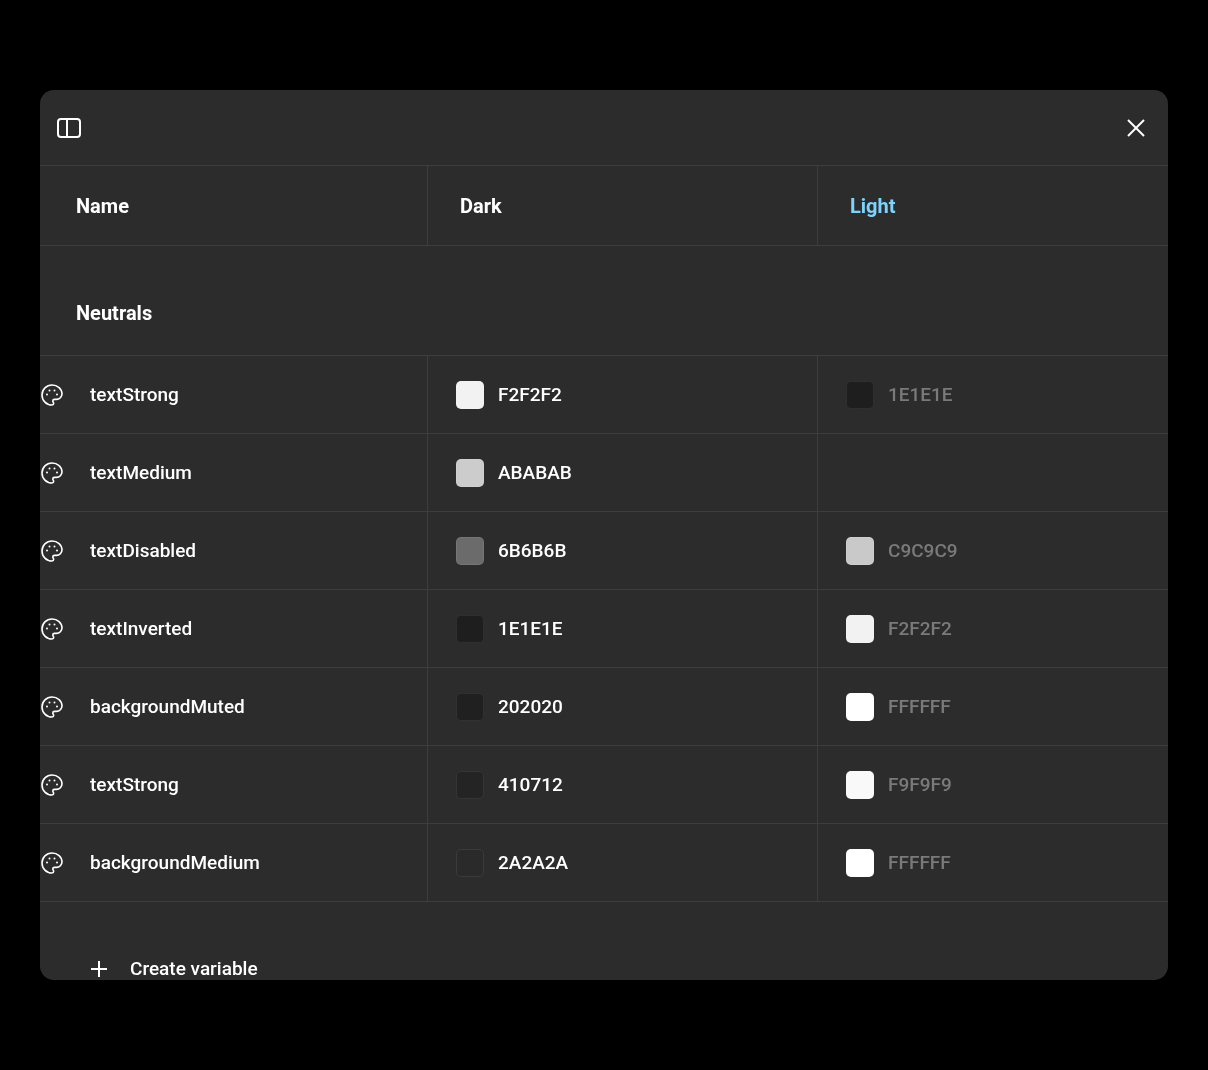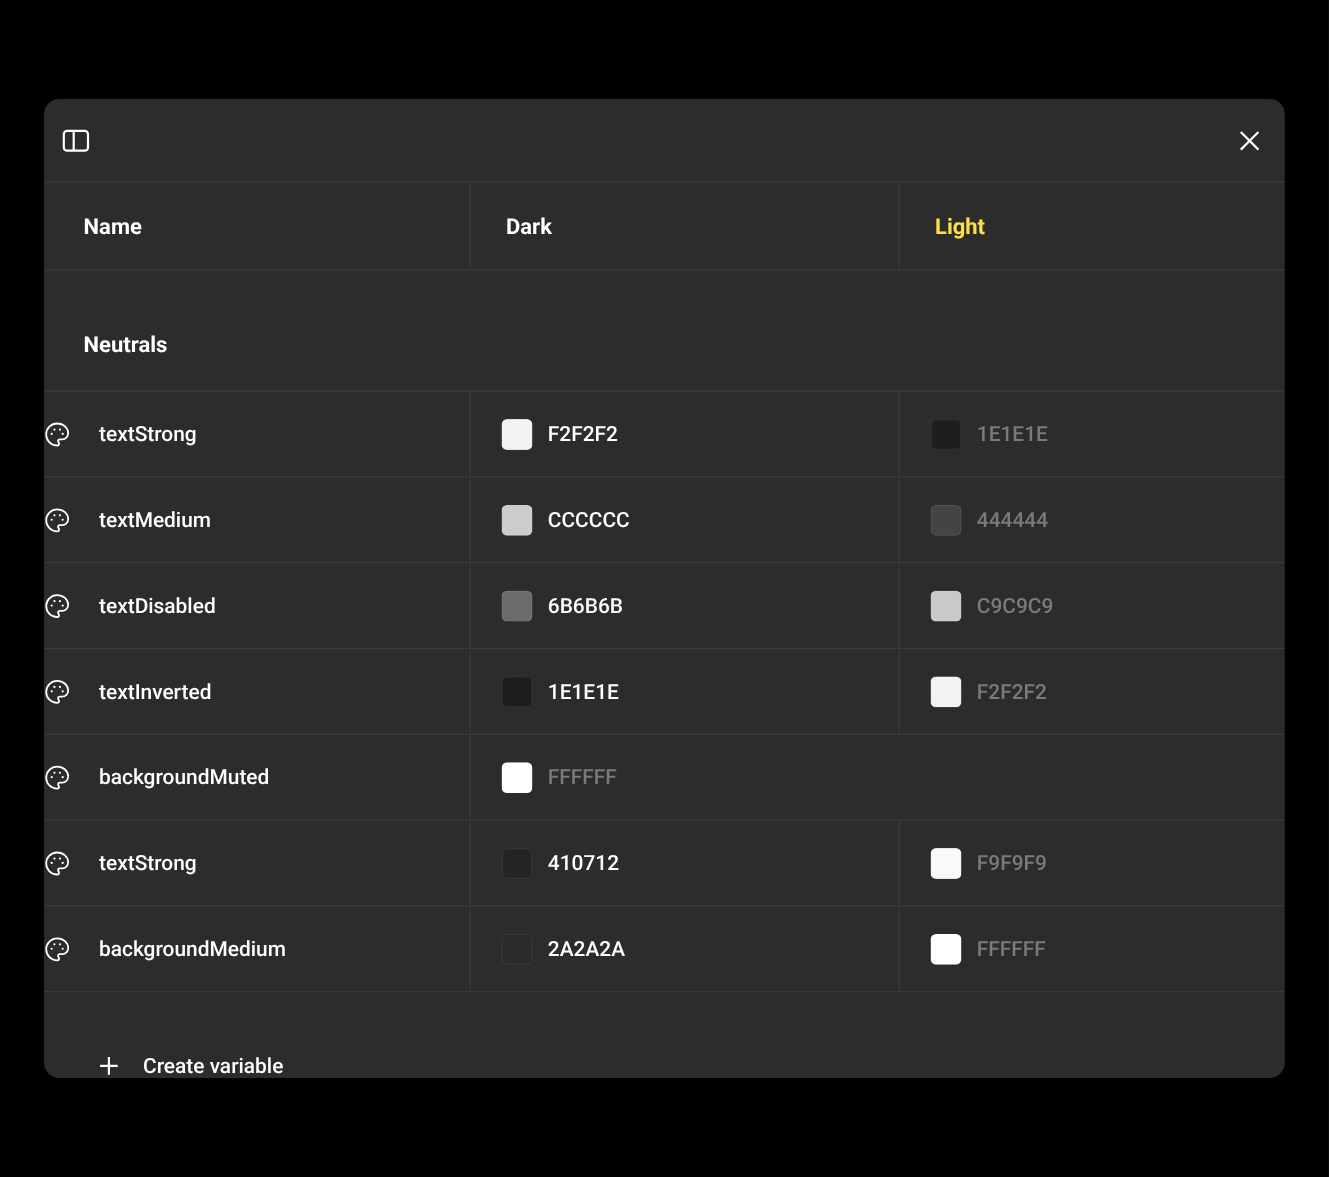--- a/index.html
+++ b/index.html
@@ -97,21 +97,21 @@
       padding-left: 32px;
     }
     
     .header-text {
       font-size: 20px;
       font-weight: 700;
       color: #ffffff;
     }
     
     .header-text.muted {
-      color: #fde047;
+      color: #7dd3fc;
     }
     
     .group-header {
       height: 110px;
       display: flex;
       align-items: flex-end;
       padding-left: 36px;
       padding-bottom: 30px;
       border-bottom: 1px solid #3d3d3d;
     }
@@ -284,25 +284,21 @@
   <path d="M12 2C6.48 2 2 6.48 2 12s4.48 10 10 10c.93 0 1.68-.75 1.68-1.68 0-.44-.17-.83-.44-1.13-.27-.29-.44-.68-.44-1.11 0-.93.75-1.68 1.68-1.68h1.97c3.07 0 5.55-2.48 5.55-5.55C22 5.92 17.52 2 12 2z"></path>
   <circle cx="7" cy="11.5" r="1" fill="#ffffff" stroke="none"></circle>
   <circle cx="9.5" cy="7.5" r="1" fill="#ffffff" stroke="none"></circle>
   <circle cx="14.5" cy="7.5" r="1" fill="#ffffff" stroke="none"></circle>
   <circle cx="17" cy="11.5" r="1" fill="#ffffff" stroke="none"></circle>
 </svg></div>
       <span class="var-name">textMedium</span>
     </div>
     <div class="cell-dark">
       <div class="swatch" style="background-color: rgb(204, 204, 204);"></div>
-      <span class="hex-value">CCCCCC</span>
-    </div>
-    <div class="cell-light">
-      <div class="swatch" style="background-color: rgb(68, 68, 68);"></div>
-      <span class="hex-value muted">444444</span>
+      <span class="hex-value">ABABAB</span>
     </div>
   </div>
       <div class="variable-row">
     <div class="cell-name">
       <div class="palette-icon"><svg viewBox="0 0 24 24">
   <path d="M12 2C6.48 2 2 6.48 2 12s4.48 10 10 10c.93 0 1.68-.75 1.68-1.68 0-.44-.17-.83-.44-1.13-.27-.29-.44-.68-.44-1.11 0-.93.75-1.68 1.68-1.68h1.97c3.07 0 5.55-2.48 5.55-5.55C22 5.92 17.52 2 12 2z"></path>
   <circle cx="7" cy="11.5" r="1" fill="#ffffff" stroke="none"></circle>
   <circle cx="9.5" cy="7.5" r="1" fill="#ffffff" stroke="none"></circle>
   <circle cx="14.5" cy="7.5" r="1" fill="#ffffff" stroke="none"></circle>
   <circle cx="17" cy="11.5" r="1" fill="#ffffff" stroke="none"></circle>
@@ -341,20 +337,24 @@
       <div class="variable-row">
     <div class="cell-name">
       <div class="palette-icon"><svg viewBox="0 0 24 24">
   <path d="M12 2C6.48 2 2 6.48 2 12s4.48 10 10 10c.93 0 1.68-.75 1.68-1.68 0-.44-.17-.83-.44-1.13-.27-.29-.44-.68-.44-1.11 0-.93.75-1.68 1.68-1.68h1.97c3.07 0 5.55-2.48 5.55-5.55C22 5.92 17.52 2 12 2z"></path>
   <circle cx="7" cy="11.5" r="1" fill="#ffffff" stroke="none"></circle>
   <circle cx="9.5" cy="7.5" r="1" fill="#ffffff" stroke="none"></circle>
   <circle cx="14.5" cy="7.5" r="1" fill="#ffffff" stroke="none"></circle>
   <circle cx="17" cy="11.5" r="1" fill="#ffffff" stroke="none"></circle>
 </svg></div>
       <span class="var-name">backgroundMuted</span>
+    </div>
+    <div class="cell-dark">
+      <div class="swatch" style="background-color: rgb(32, 32, 32);"></div>
+      <span class="hex-value">202020</span>
     </div>
     <div class="cell-light">
       <div class="swatch" style="background-color: rgb(255, 255, 255);"></div>
       <span class="hex-value muted">FFFFFF</span>
     </div>
   </div>
       <div class="variable-row">
     <div class="cell-name">
       <div class="palette-icon"><svg viewBox="0 0 24 24">
   <path d="M12 2C6.48 2 2 6.48 2 12s4.48 10 10 10c.93 0 1.68-.75 1.68-1.68 0-.44-.17-.83-.44-1.13-.27-.29-.44-.68-.44-1.11 0-.93.75-1.68 1.68-1.68h1.97c3.07 0 5.55-2.48 5.55-5.55C22 5.92 17.52 2 12 2z"></path>

